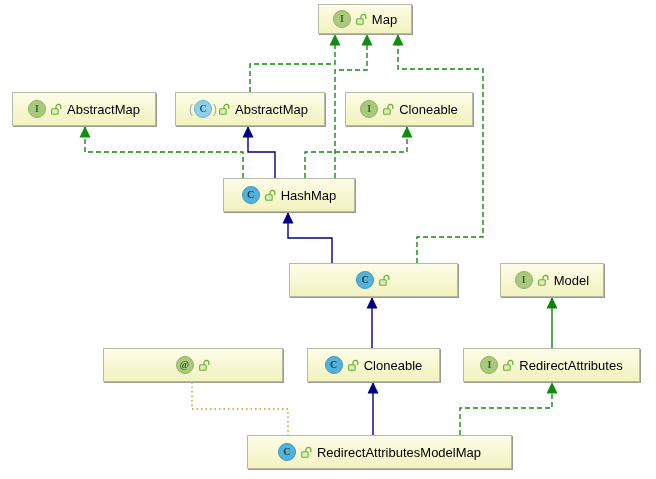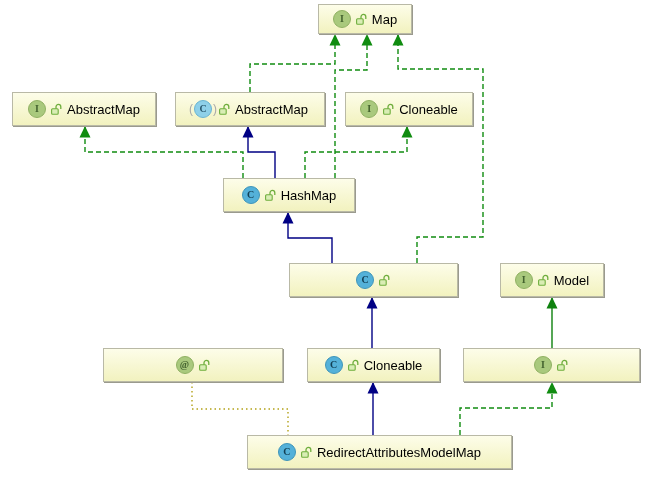--- a/index.html
+++ b/index.html
@@ -146,20 +146,21 @@
     <span class="label">Cloneable</span>
   </div>
     <div class="node" style="left: 463px; top: 348px; width: 177px; height: 34px;">
 
     <span class="kind-icon" style="background: rgb(169, 201, 125); color: rgb(68, 99, 47); border: 1px solid rgb(144, 177, 99);">I</span>
 
     <svg class="lock" width="13" height="13" viewBox="0 0 13 13">
       <path d="M6 6 V3.8 a2.4 2.4 0 0 1 4.8 0 V6" fill="none" stroke="#6fae3d" stroke-width="1.3"></path>
       <rect x="1.6" y="5.8" width="6.6" height="5.4" rx="1" fill="#d9edb4" stroke="#6fae3d" stroke-width="1.1"></rect>
     </svg>
+    <span class="label">RedirectAttributes</span>
   </div>
     <div class="node" style="left: 247px; top: 435px; width: 265px; height: 34px;">
 
     <span class="kind-icon" style="background: rgb(84, 177, 217); color: rgb(18, 63, 84); border: 1px solid rgb(63, 149, 186);">C</span>
 
     <svg class="lock" width="13" height="13" viewBox="0 0 13 13">
       <path d="M6 6 V3.8 a2.4 2.4 0 0 1 4.8 0 V6" fill="none" stroke="#6fae3d" stroke-width="1.3"></path>
       <rect x="1.6" y="5.8" width="6.6" height="5.4" rx="1" fill="#d9edb4" stroke="#6fae3d" stroke-width="1.1"></rect>
     </svg>
     <span class="label">RedirectAttributesModelMap</span>

